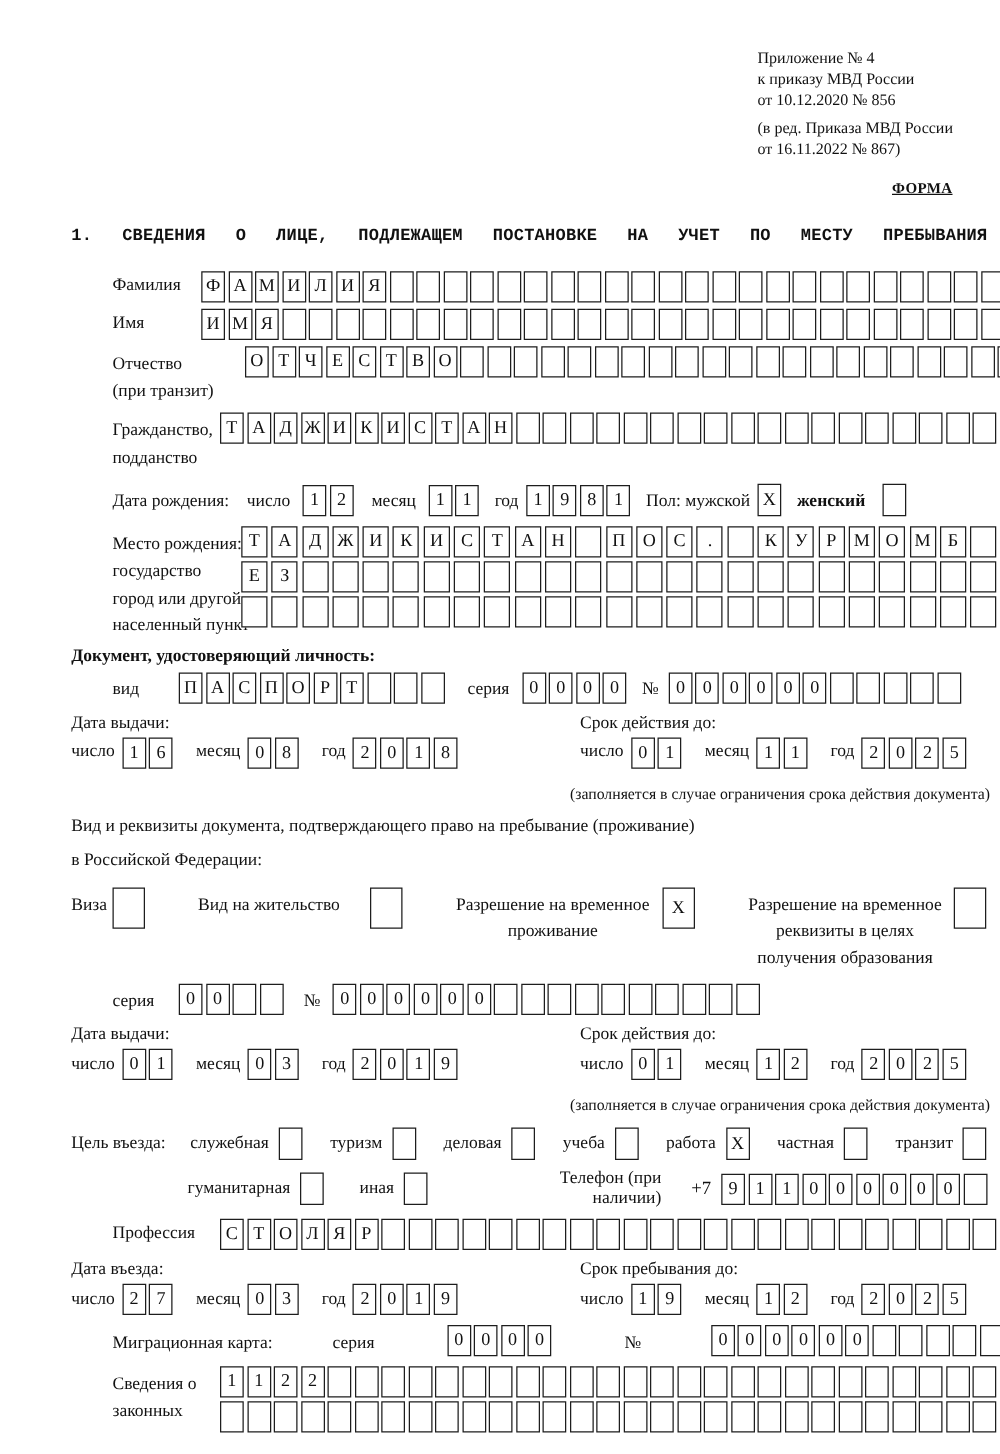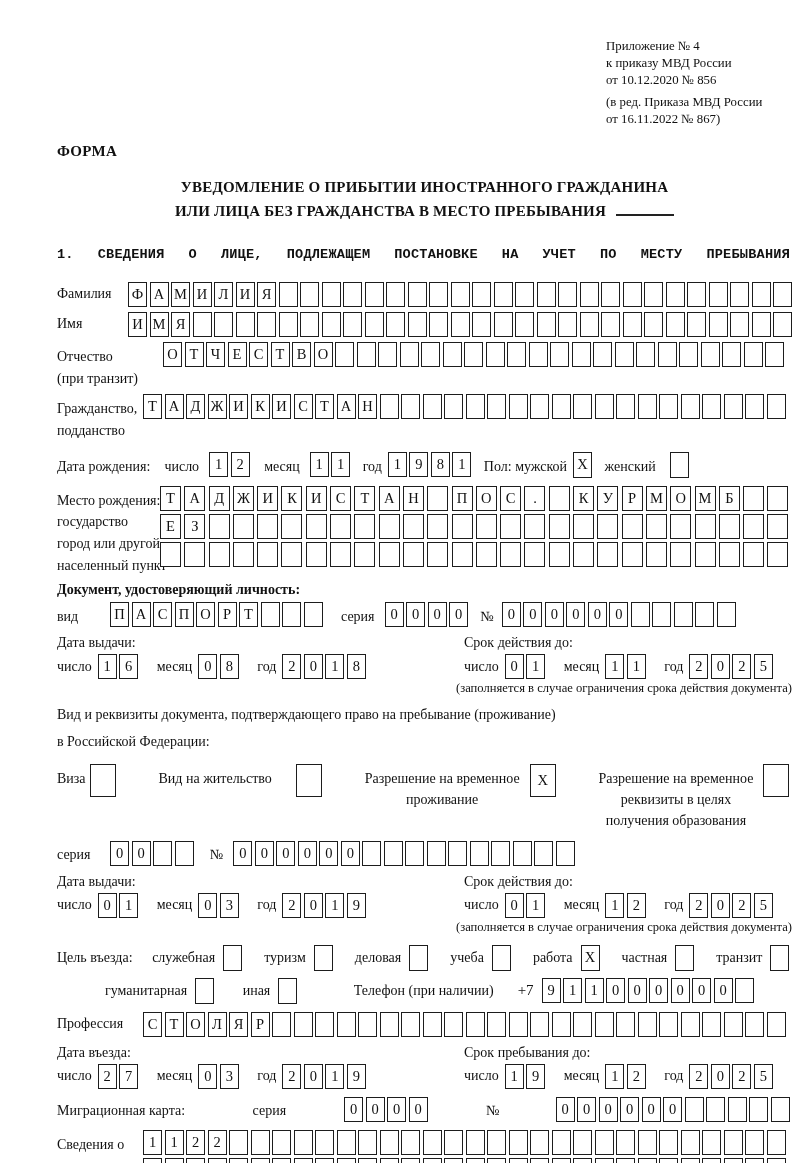--- a/index.html
+++ b/index.html
@@ -7,35 +7,35 @@
   body {
     width:800px; min-height:1163px; margin:0 auto;
     font-family:"Liberation Serif","DejaVu Serif",serif;
     color:#111; font-size:14px;
   }
   .page { width:800px; min-height:1163px; padding:38px 8px 20px 57px; background:#fff; }
 
   
   .annex { margin-left:auto; width:186px; font-size:12.8px; line-height:1.32; }
   .annex .gap { height:5px; }
-  .forma { padding-right:30px; font-weight:bold; font-size:15px; margin-top:16px; letter-spacing:.3px; }
+  .forma { text-align:right; padding-right:30px; font-weight:bold; font-size:12px; margin-top:16px; letter-spacing:.3px;text-decoration:underline; }
 
   
   .title { text-align:center; font-weight:bold; font-size:15px; margin-top:16px; line-height:1.55; letter-spacing:.2px; }
   .blank-line { display:inline-block; width:58px; border-bottom:2px solid #222; height:14px; margin-left:10px; }
 
   .sec-heading {
     margin-top:24px; font-weight:bold; font-size:13.6px;
     text-align:justify; text-align-last:justify; letter-spacing:.2px;
     padding-right:2px;
     font-family:Liberation Mono, monospace;
   }
 
   
-  .row { display:flex; align-items:flex-start; margin-bottom:5px; }
+  .row { display:flex; align-items:flex-start; margin-bottom:5px;margin-left:33px; }
   .lbl { padding-top:4px; white-space:nowrap; }
   .cells { display:flex; flex-wrap:nowrap; }
   .cell {
     width:19px; height:25px; border:1.7px solid #1d1d1d; margin-right:2.5px;
     display:inline-flex; align-items:center; justify-content:center;
     font-size:14.5px; flex:0 0 auto; background:#fff;
   }
   .cells-wide .cell { width:21px; margin-right:3.3px; }
   .stack { display:flex; flex-direction:column; }
   .stack .cells { margin-bottom:3px; }
@@ -47,62 +47,56 @@
   .multiline { line-height:1.55; }
 
   
   .date-cols { display:flex; justify-content:space-between; margin-top:8px; }
   .date-col-l { width:392px; }
   .date-col-r { width:328px; }
   .date-title { margin-bottom:3px; }
   .date-line { display:flex; align-items:center; }
   .date-line .dl { margin-right:6px; }
   .date-line .sp { margin-left:16px; }
-  .note { text-align:right; font-size:12.6px; margin-top:2px; margin-bottom:6px; }
+  .note { text-align:right; font-size:12.6px; margin-top:13px; margin-bottom:6px; }
 
   .doc-sec-title { text-align:left; font-weight:bold; margin-top:6px; margin-bottom:4px; }
 
   
   .res-row { display:flex; justify-content:space-between; margin-top:8px; margin-bottom:10px; }
   .res-item { display:flex; align-items:flex-start; }
   .res-item .txt { text-align:center; line-height:1.5; padding-top:4px; }
   .checkbox .cell { width:26px; height:33px; }
   .checkbox-sm .cell { width:19px; height:26px; }
   .res-item .checkbox { margin-left:10px; }
 
   
   .purpose { display:flex; align-items:center; justify-content:space-between; margin-top:10px; }
   .purpose-item { display:flex; align-items:center; }
   .purpose-item .checkbox-sm { margin-left:8px; }
-  .purpose2 { display:flex; align-items:center; margin-top:7px; margin-left:48px;text-align:right; }
+  .purpose2 { display:flex; align-items:center; margin-top:7px; margin-left:93px;text-align:right; }
   .purpose2 .purpose-item { margin-right:26px; }
   .phone-lbl { margin-left:28px; margin-right:24px; }
   .phone-prefix { margin-right:8px; font-size:15px; }
 </style>
 </head>
 <body>
 
 <div class="page">
 
   <div class="annex">
     <div>Приложение № 4</div>
     <div>к приказу МВД России</div>
     <div>от 10.12.2020 № 856</div>
     <div class="gap"></div>
     <div>(в ред. Приказа МВД России</div>
     <div>от 16.11.2022 № 867)</div>
   </div>
   <div class="forma">ФОРМА</div>
 
-  <div class="title">
-    <div>УВЕДОМЛЕНИЕ О ПРИБЫТИИ ИНОСТРАННОГО ГРАЖДАНИНА</div>
-    <div>
-      <span>ИЛИ ЛИЦА БЕЗ ГРАЖДАНСТВА В МЕСТО ПРЕБЫВАНИЯ</span><span class="blank-line"></span>
-    </div>
-  </div>
 
   <div class="sec-heading">1. СВЕДЕНИЯ О ЛИЦЕ, ПОДЛЕЖАЩЕМ ПОСТАНОВКЕ НА УЧЕТ ПО МЕСТУ ПРЕБЫВАНИЯ</div>
 
   <div class="row" style="margin-top:20px;">
     <div class="lbl w71">Фамилия</div>
     <div class="cells">
         <span class="cell">Ф</span>
         <span class="cell">А</span>
         <span class="cell">М</span>
         <span class="cell">И</span>
@@ -266,21 +260,21 @@
     <span class="cells">
         <span class="cell">1</span>
         <span class="cell">9</span>
         <span class="cell">8</span>
         <span class="cell">1</span>
       </span>
     <span class="lbl" style="margin-left:10px; margin-right:6px;">Пол: мужской</span>
     <span class="cells checkbox-sm">
         <span class="cell">X</span>
       </span>
-    <span class="lbl" style="margin-left:10px; margin-right:14px;">женский</span>
+    <span class="lbl" style="margin-left:10px; margin-right:14px;font-weight:bold;">женский</span>
     <span class="cells checkbox-sm">
         <span class="cell"></span>
       </span>
   </div>
 
   <div class="row" style="margin-top:8px;">
     <div class="lbl w103 multiline">
       <div>Место рождения:</div>
       <div>государство</div>
       <div>город или другой</div>

